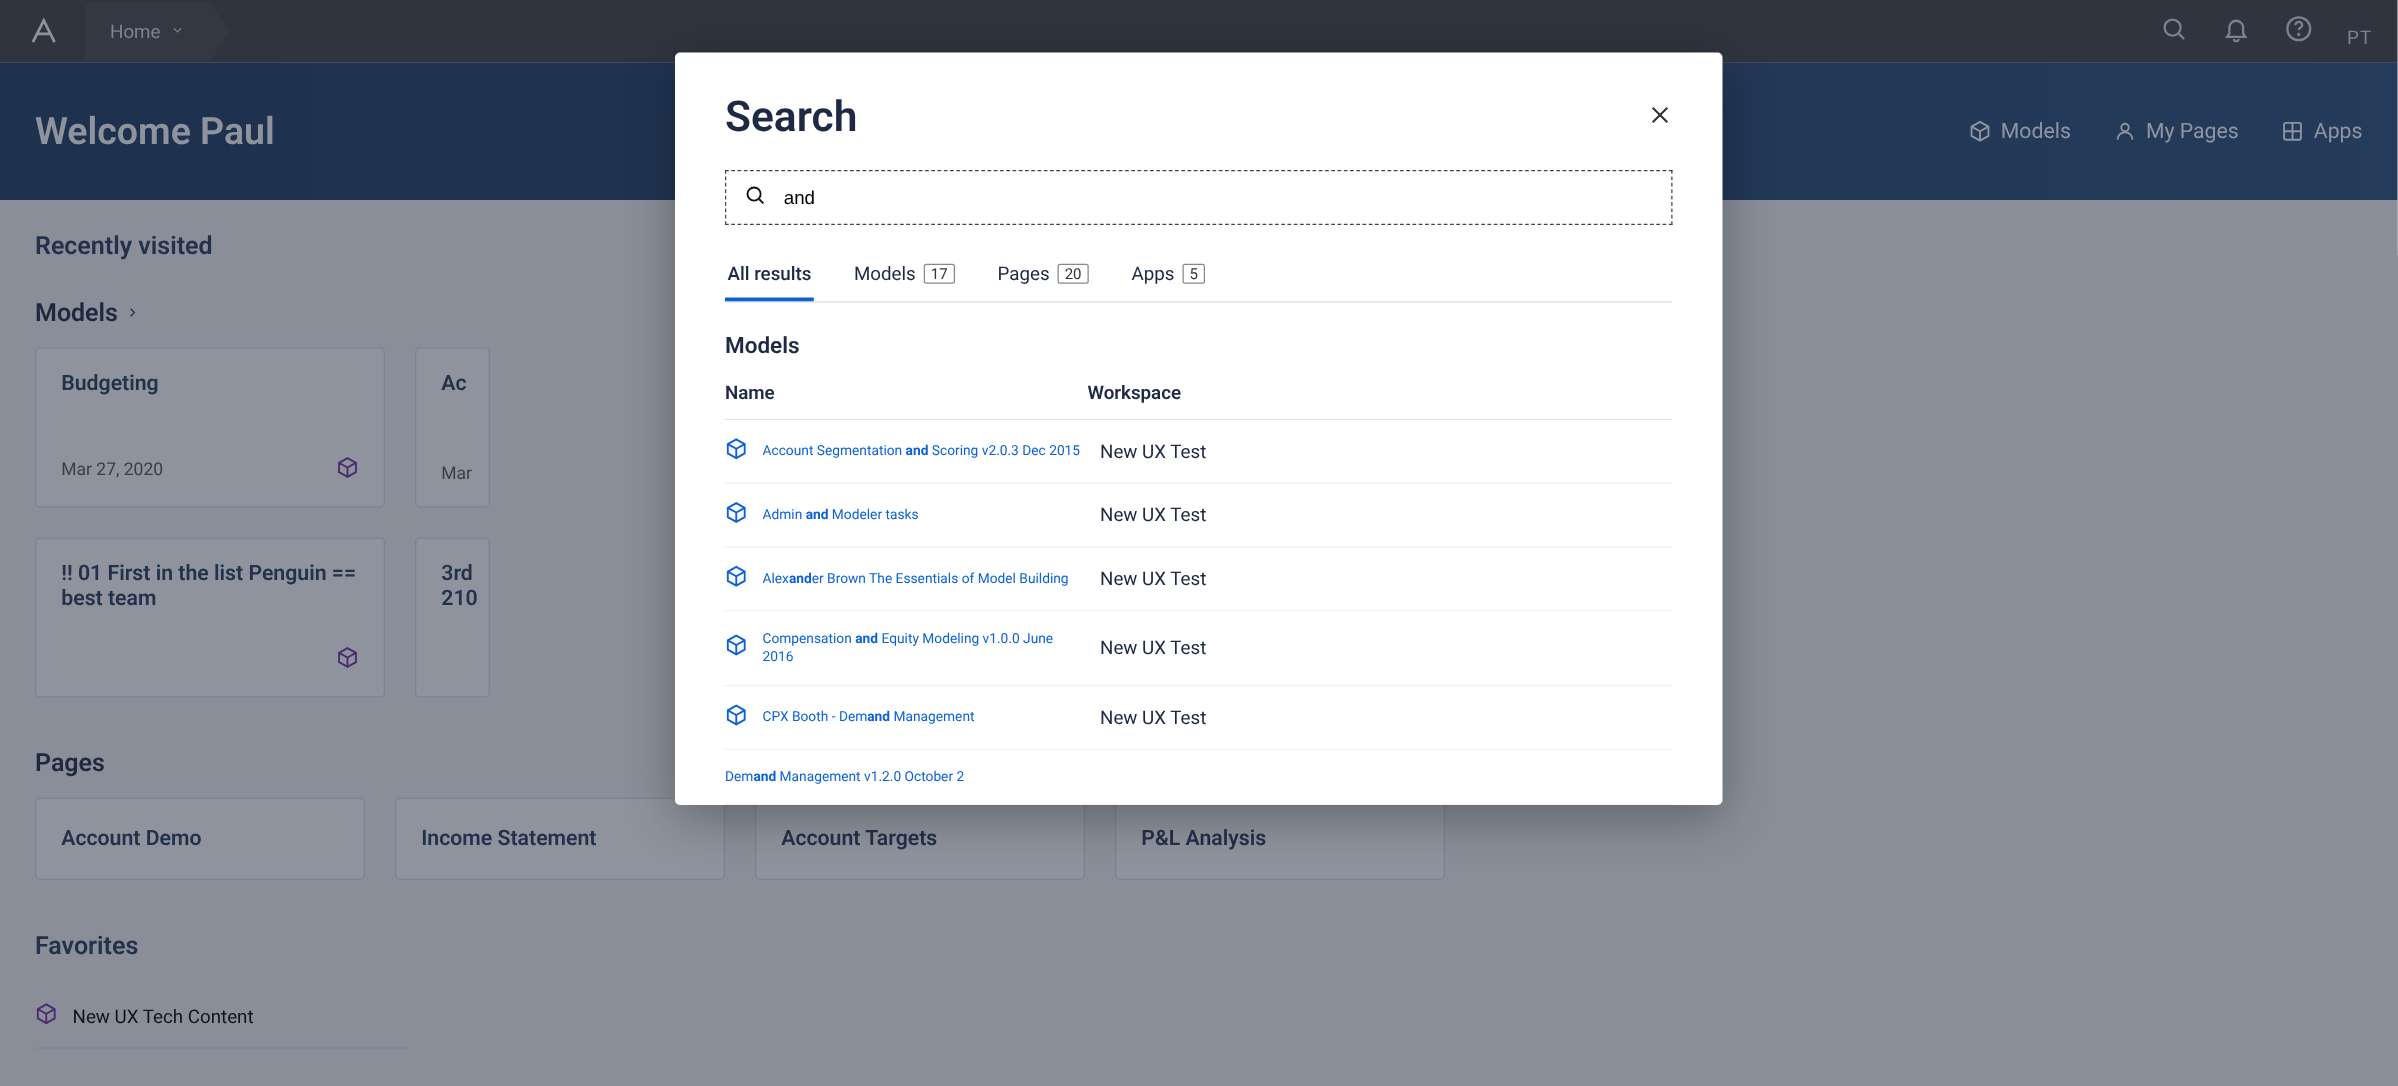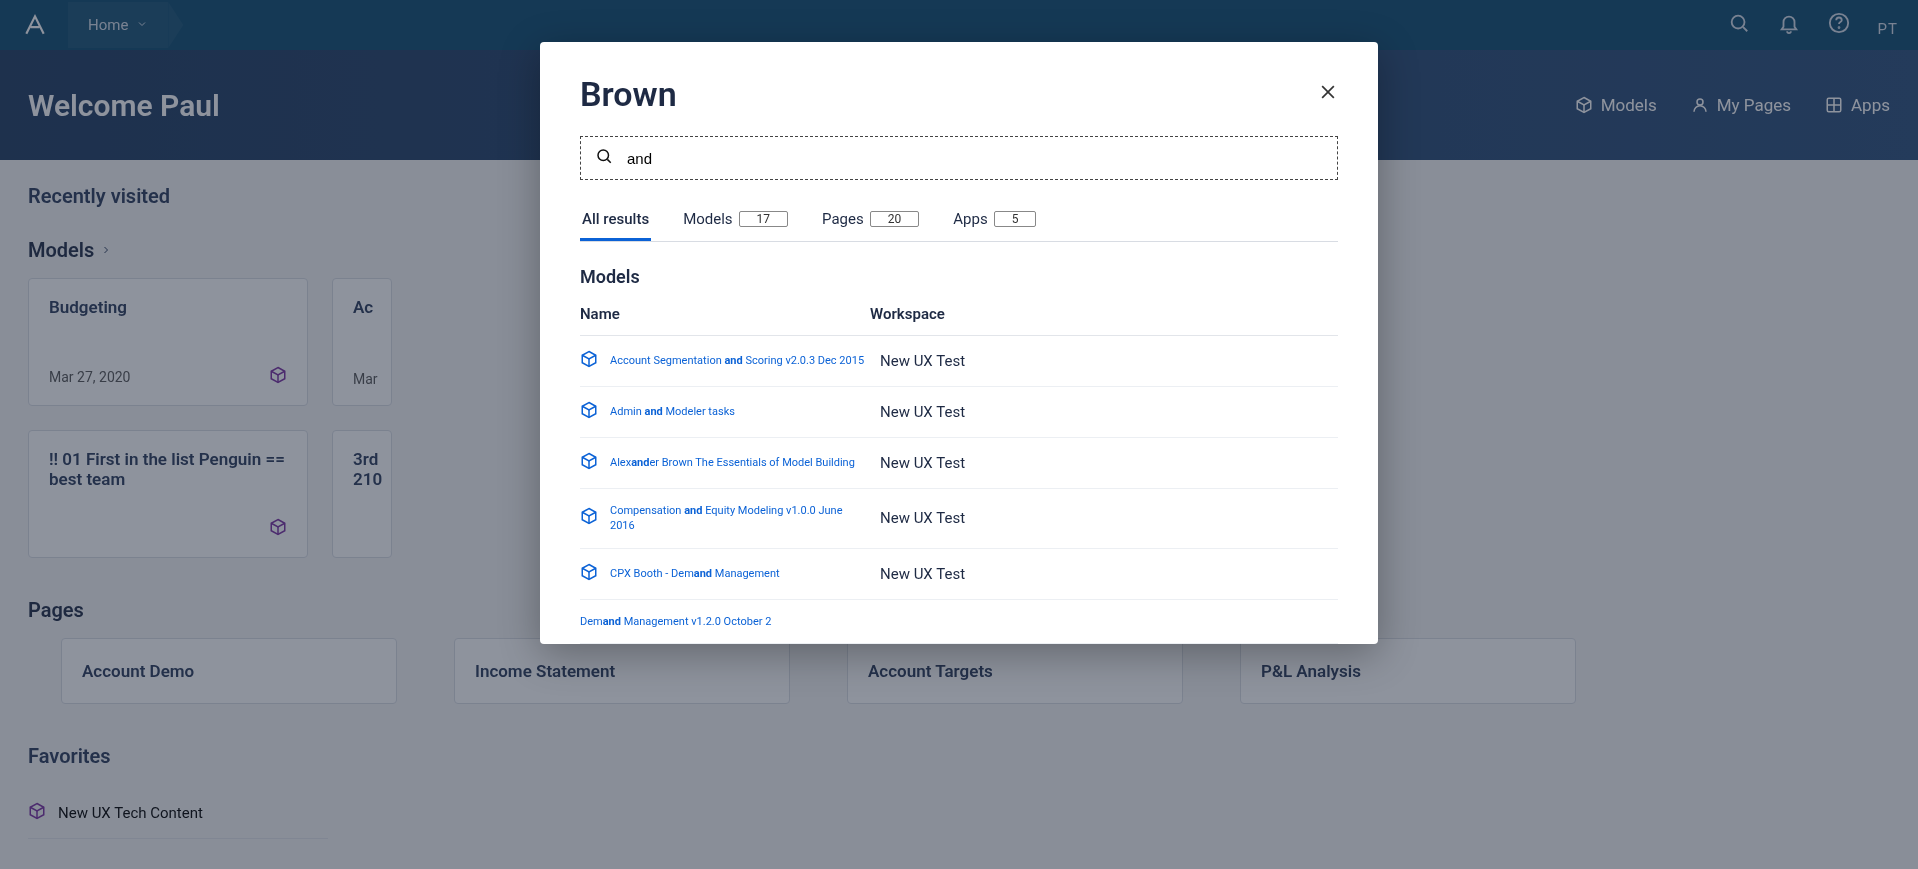--- a/index.html
+++ b/index.html
@@ -1,19 +1,19 @@
 <!DOCTYPE html>
 <html><head>
 <meta charset="utf-8">
 <style>
   * { margin: 0; padding: 0; box-sizing: border-box; }
   body { font-family: -apple-system, BlinkMacSystemFont, "Segoe UI", Roboto, Arial, sans-serif; background: #f5f5f5; color: #1e2a44; width: 1918px; height: 869px; overflow: hidden; position: relative; }
 
   
-  .topbar { height: 50px; background: #0c4a6e; display: flex; align-items: center; padding: 0 20px; position: relative; }
+  .topbar { height: 50px; background: #404040; display: flex; align-items: center; padding: 0 20px; position: relative; }
   .logo { width: 30px; height: 30px; margin-right: 18px; display:flex; align-items:center; justify-content:center;}
   .logo svg { width: 26px; height: 26px; }
   .home-btn { display: flex; align-items: center; gap: 8px; color: #d4dde8; font-size: 15px; padding: 14px 20px; background: rgba(255,255,255,0.05); cursor:pointer; position:relative; }
   .home-btn::after { content:""; position:absolute; right:-15px; top:0; height:100%; width:15px; background: rgba(255,255,255,0.05); clip-path: polygon(0 0, 100% 50%, 0 100%);}
   .topbar-right { margin-left: auto; display: flex; align-items: flex-end; gap: 28px; color: #d4dde8; font-size: 18px;}
   .topbar-icon { cursor: pointer; }
   .user-initials { font-size: 15px; letter-spacing: 1px; }
 
   
   .banner { height: 110px; background: linear-gradient(90deg,#1e3a5f 0%, #2a4e7a 100%); padding: 30px 28px; display:flex; align-items:center; }
@@ -27,36 +27,36 @@
   .right-col { width: 300px; }
   .section-title { font-size: 20px; font-weight: 600; color: #2a3a5a; margin-bottom: 20px; }
   .models-heading { display:flex; align-items:center; gap:6px; font-size:20px; font-weight:600; margin: 30px 0 16px; }
   .cards-row { display:flex; gap: 24px; }
   .card { border: 1px solid #d8dce3; border-radius:4px; padding: 18px 20px; width: 280px; height: 128px; display:flex; flex-direction:column; justify-content:space-between; background:#fff;}
   .card-title { font-size: 17px; font-weight: 600; color:#2a3a5a; }
   .card-footer { display:flex; justify-content:space-between; align-items:center; color:#555; font-size:14px; }
   .card-icon { color: #7a2fa0; }
   .pages-heading { font-size:20px; font-weight:600; margin: 40px 0 16px; }
   .pages-row { display:flex; gap:24px; }
-  .page-card { border:1px solid #d8dce3; border-radius:4px; padding: 22px 20px; width: 336px; background:#fff; font-size:17px; font-weight:600; color:#2a3a5a;margin-left:33px; }
+  .page-card { border:1px solid #d8dce3; border-radius:4px; padding: 22px 20px; width: 264px; background:#fff; font-size:17px; font-weight:600; color:#2a3a5a; }
   .fav-item { display:flex; align-items:center; gap:12px; padding: 14px 0; border-bottom:1px solid #e2e5ea; font-size:15px; color:#000000; }
   .fav-icon { color:#7a2fa0; }
 
   
   .overlay { position:absolute; top:0; left:0; right:0; bottom:0; background: rgba(30,40,60,0.5); }
   .modal { position:absolute; top:42px; left:50%; transform:translateX(-50%); width: 838px; background:#fff; border-radius:4px; padding: 32px 40px 0 40px; box-shadow: 0 10px 40px rgba(0,0,0,0.3); max-height: 627px; overflow:hidden; }
   .modal-header { display:flex; justify-content:space-between; align-items:center; margin-bottom: 22px; }
   .modal-title { font-size: 34px; font-weight: 600; color:#1e2a44; }
   .close-btn { cursor:pointer; font-size: 24px; color:#333; }
   .search-field { border: 1.5px dashed #444; display:flex; align-items:center; padding: 10px 14px; gap: 14px; margin-bottom: 20px;}
   .search-field input { border:none; outline:none; font-size:15px; flex:1; }
   .tabs { display:flex; gap: 30px; border-bottom:1px solid #d8dce3; margin-bottom: 24px; }
   .tab { padding: 10px 2px; font-size:15px; color:#1e2a44; cursor:pointer; display:flex; align-items:center; gap:6px; border-bottom: 3px solid transparent; }
   .tab.active { border-bottom-color:#0b62d6; font-weight:500; }
-  .tab .count { border:1px solid #888; padding: 0 17px; font-size:12px; border-radius:2px; color:#333; }
+  .tab .count { border:1px solid #888; padding: 0 5px; font-size:12px; border-radius:2px; color:#333; }
   .results-section-title { font-size:18px; font-weight:600; margin-bottom: 18px; }
   .results-header { display:flex; font-weight:600; font-size:15px; padding-bottom: 12px; border-bottom:1px solid #e2e5ea; }
   .col-name { width: 290px; }
   .col-workspace { flex:1; }
   .result-row { display:flex; align-items:center; padding: 14px 0; border-bottom:1px solid #eceff3; gap:12px; }
   .result-icon { color:#0b62d6; flex-shrink:0; }
   .result-name { width: 258px; color:#0b62d6; font-size:11px; line-height:1.4; cursor:pointer; }
   .result-name b { font-weight:700; }
   .result-workspace { font-size:15px; color:#1e2a44; }
 
@@ -199,21 +199,21 @@
             <path d="M12 22V12"></path>
           </svg></span>
       <span>New UX Tech Content</span>
     </div>
   </div>
 </div>
 
 <div class="overlay"></div>
 <div class="modal">
   <div class="modal-header">
-    <div class="modal-title">Brown</div>
+    <div class="modal-title">Search</div>
     <div class="close-btn">
       <svg width="20" height="20" viewBox="0 0 24 24" fill="none" stroke="#333" stroke-width="2">
           <line x1="5" y1="5" x2="19" y2="19"></line>
           <line x1="19" y1="5" x2="5" y2="19"></line>
         </svg>
     </div>
   </div>
 
   <div class="search-field">
     <span><svg width="18" height="18" viewBox="0 0 24 24" fill="none" stroke="#111" stroke-width="2">

